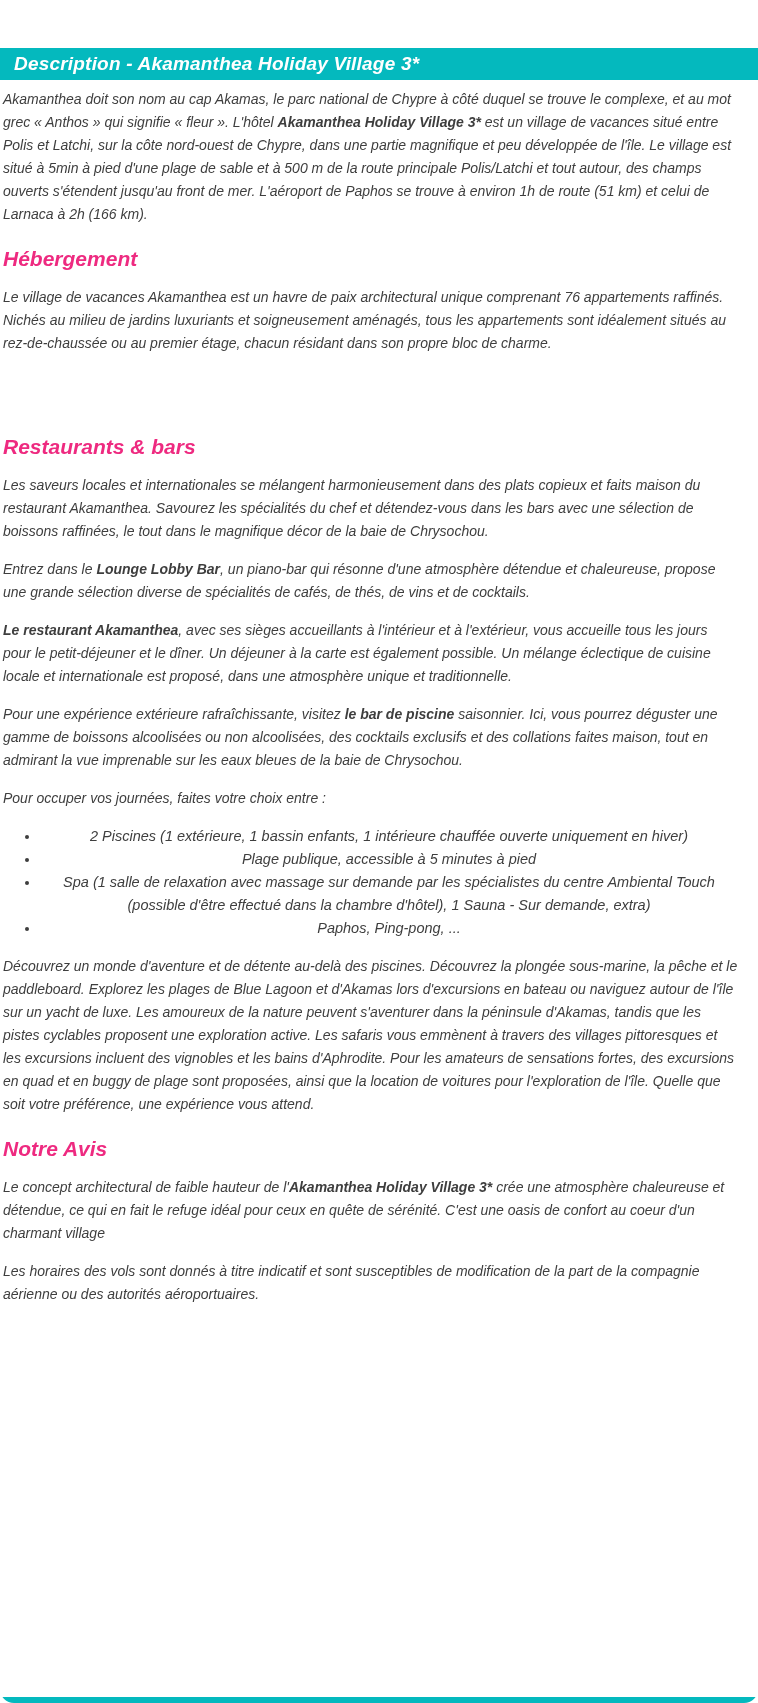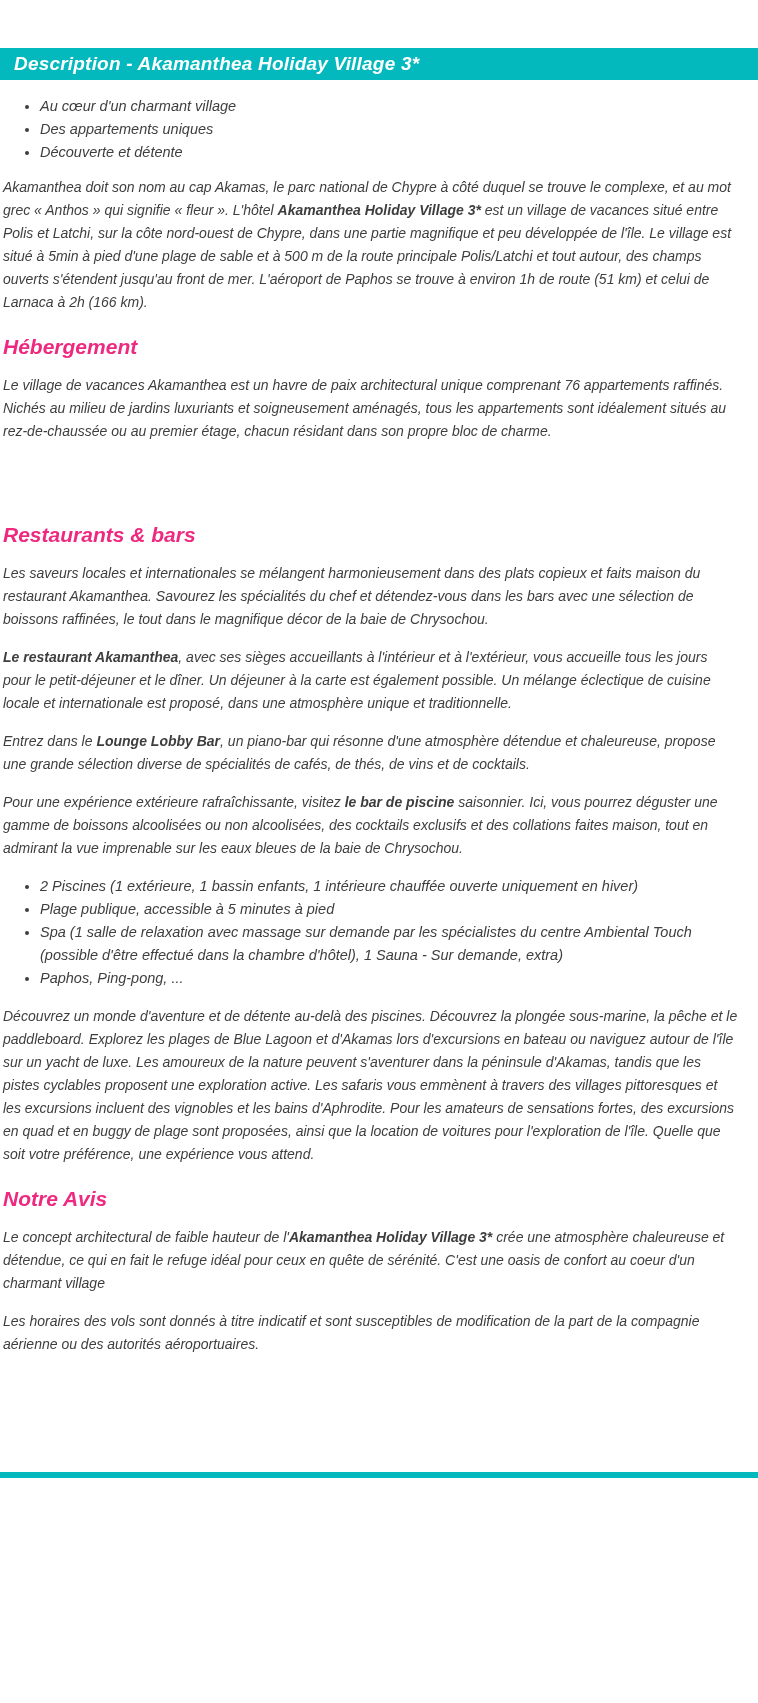--- a/index.html
+++ b/index.html
@@ -6,23 +6,24 @@
   html, body { margin: 0; padding: 0; background: #ffffff; }
   body {
     width: 758px;
     font-family: "Liberation Sans", sans-serif;
     font-style: italic;
     color: var(--text, #3e3e3e);
   }
   .page {
     position: relative;
     width: 758px;
-    height: 1478px;
+    height: 1703px;
     background: #ffffff;
     overflow: hidden;
+    border-radius: 14px;
   }
   .title-bar {
     margin-top: 48px;
     height: 32px;
     background: var(--teal, #04b9be);
     display: flex;
     align-items: center;
     padding: 0 14px;
   }
   .title-bar h1 {
@@ -56,55 +57,52 @@
     margin: 20px 0 14px 0;
   }
   p.body-paragraph {
     font-size: 14px;
     line-height: 23px;
     margin: 8px 0 15px 0;
   }
   .bullet-list {
     margin: 4px 0 15px 0;
     padding-left: 37px;
+    text-align: center;
   }
   strong { font-weight: 700; }
   .spacer-block { height: 44px; }
   .bottom-bar {
     position: absolute;
     left: 0;
     right: 0;
     bottom: 0;
     height: 6px;
     background: var(--teal, #04b9be);
   }
 </style>
 </head>
 <body>
 
 <div class="page">
   <header class="title-bar">
     <h1>Description - Akamanthea Holiday Village 3*</h1>
   </header>
   <div class="content">
-    <ul class="intro-bullets" id="intro-bullets">
-        <li>Au cœur d'un charmant village</li>
-        <li>Des appartements uniques</li>
-        <li>Découverte et détente</li>
-      </ul>
     <main id="sections">
         <p class="body-paragraph"><span>Akamanthea doit son nom au cap Akamas, le parc national de Chypre à côté duquel se trouve le complexe, et au mot grec « Anthos » qui signifie « fleur ». L'hôtel </span><strong>Akamanthea Holiday Village 3*</strong><span> est un village de vacances situé entre Polis et Latchi, sur la côte nord-ouest de Chypre, dans une partie magnifique et peu développée de l'île. Le village est situé à 5min à pied d'une plage de sable et à 500 m de la route principale Polis/Latchi et tout autour, des champs ouverts s'étendent jusqu'au front de mer. L'aéroport de Paphos se trouve à environ 1h de route (51 km) et celui de Larnaca à 2h (166 km).</span></p>
         <h2 class="section-heading">Hébergement</h2>
         <p class="body-paragraph"><span>Le village de vacances Akamanthea est un havre de paix architectural unique comprenant 76 appartements raffinés. Nichés au milieu de jardins luxuriants et soigneusement aménagés, tous les appartements sont idéalement situés au rez-de-chaussée ou au premier étage, chacun résidant dans son propre bloc de charme.</span></p>
         <div class="spacer-block"></div>
         <h2 class="section-heading">Restaurants &amp; bars</h2>
         <p class="body-paragraph"><span>Les saveurs locales et internationales se mélangent harmonieusement dans des plats copieux et faits maison du restaurant Akamanthea. Savourez les spécialités du chef et détendez-vous dans les bars avec une sélection de boissons raffinées, le tout dans le magnifique décor de la baie de Chrysochou.</span></p>
+        <p class="body-paragraph"><span>Entrez dans le </span><strong>Lounge Lobby Bar</strong><span>, un piano-bar qui résonne d'une atmosphère détendue et chaleureuse, propose une grande sélection diverse de spécialités de cafés, de thés, de vins et de cocktails.</span></p>
         <p class="body-paragraph"><strong>Le restaurant Akamanthea</strong><span>, avec ses sièges accueillants à l'intérieur et à l'extérieur, vous accueille tous les jours pour le petit-déjeuner et le dîner. Un déjeuner à la carte est également possible. Un mélange éclectique de cuisine locale et internationale est proposé, dans une atmosphère unique et traditionnelle.</span></p>
-        <p class="body-paragraph"><span>Entrez dans le </span><strong>Lounge Lobby Bar</strong><span>, un piano-bar qui résonne d'une atmosphère détendue et chaleureuse, propose une grande sélection diverse de spécialités de cafés, de thés, de vins et de cocktails.</span></p>
         <p class="body-paragraph"><span>Pour une expérience extérieure rafraîchissante, visitez </span><strong>le bar de piscine</strong><span> saisonnier. Ici, vous pourrez déguster une gamme de boissons alcoolisées ou non alcoolisées, des cocktails exclusifs et des collations faites maison, tout en admirant la vue imprenable sur les eaux bleues de la baie de Chrysochou.</span></p>
+        <p class="body-paragraph"><span>Pour occuper vos journées, faites votre choix entre :</span></p>
         <ul class="bullet-list">
           <li>2 Piscines (1 extérieure, 1 bassin enfants, 1 intérieure chauffée ouverte uniquement en hiver)</li>
           <li>Plage publique, accessible à 5 minutes à pied</li>
           <li>Spa (1 salle de relaxation avec massage sur demande par les spécialistes du centre Ambiental Touch (possible d'être effectué dans la chambre d'hôtel), 1 Sauna - Sur demande, extra)</li>
           <li>Paphos, Ping-pong, ...</li>
         </ul>
         <p class="body-paragraph"><span>Découvrez un monde d'aventure et de détente au-delà des piscines. Découvrez la plongée sous-marine, la pêche et le paddleboard. Explorez les plages de Blue Lagoon et d'Akamas lors d'excursions en bateau ou naviguez autour de l'île sur un yacht de luxe. Les amoureux de la nature peuvent s'aventurer dans la péninsule d'Akamas, tandis que les pistes cyclables proposent une exploration active. Les safaris vous emmènent à travers des villages pittoresques et les excursions incluent des vignobles et les bains d'Aphrodite. Pour les amateurs de sensations fortes, des excursions en quad et en buggy de plage sont proposées, ainsi que la location de voitures pour l'exploration de l'île. Quelle que soit votre préférence, une expérience vous attend.</span></p>
         <h2 class="section-heading">Notre Avis</h2>
         <p class="body-paragraph"><span>Le concept architectural de faible hauteur de l'</span><strong>Akamanthea Holiday Village 3*</strong><span> crée une atmosphère chaleureuse et détendue, ce qui en fait le refuge idéal pour ceux en quête de sérénité. C'est une oasis de confort au coeur d'un charmant village</span></p>
         <p class="body-paragraph"><span>Les horaires des vols sont donnés à titre indicatif et sont susceptibles de modification de la part de la compagnie aérienne ou des autorités aéroportuaires.</span></p>

